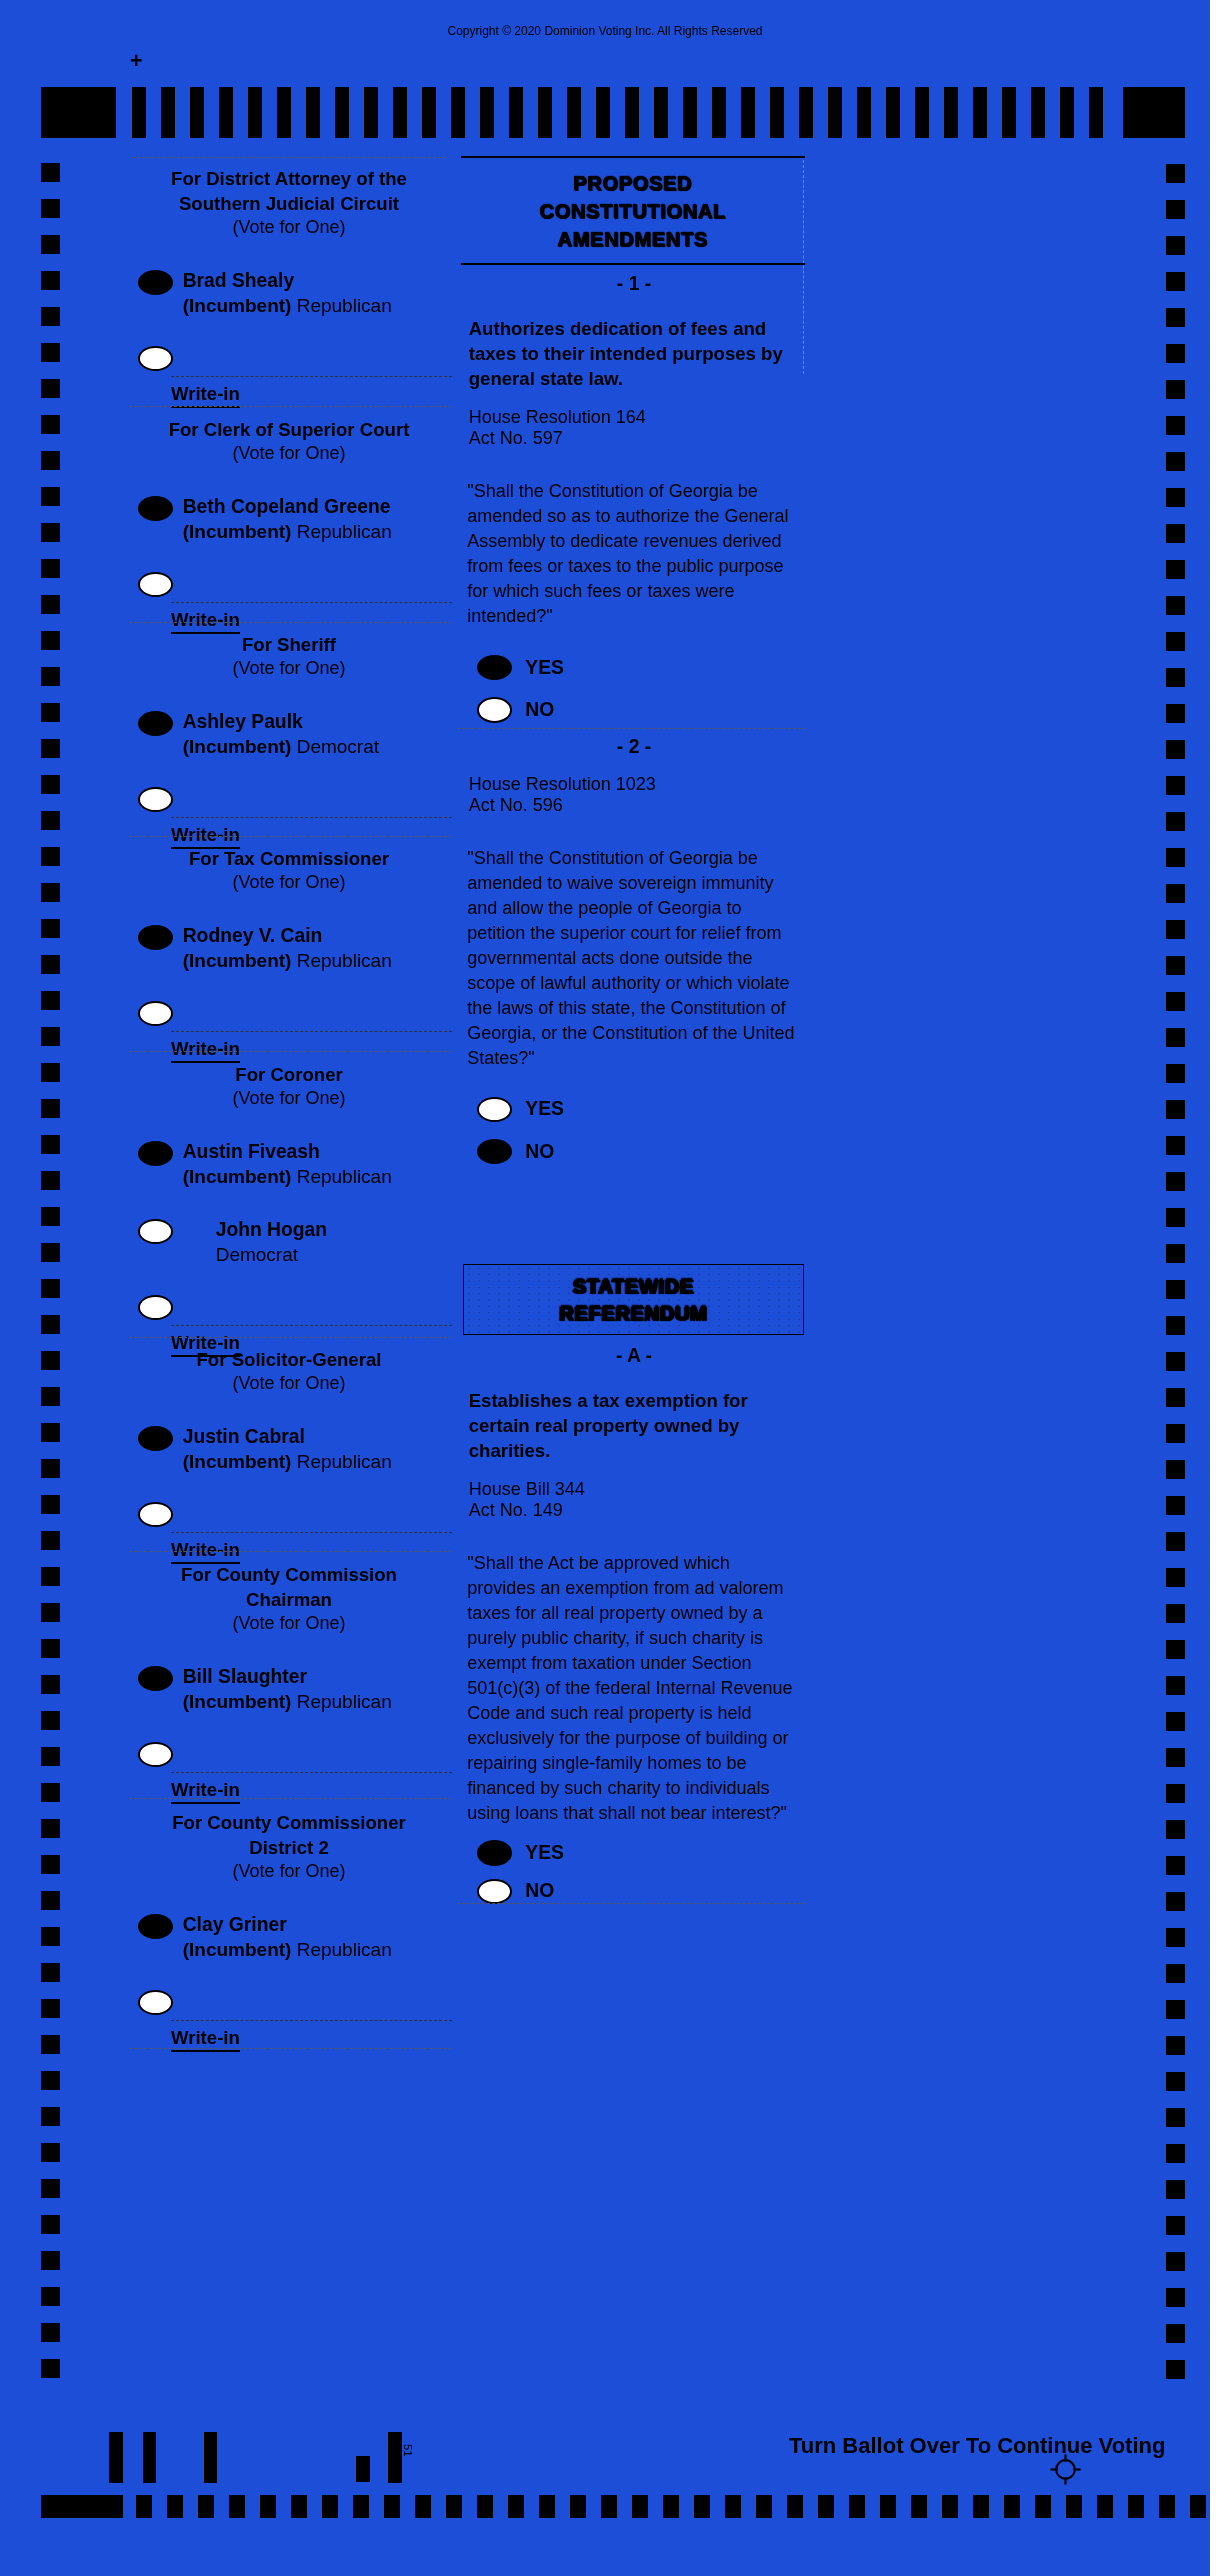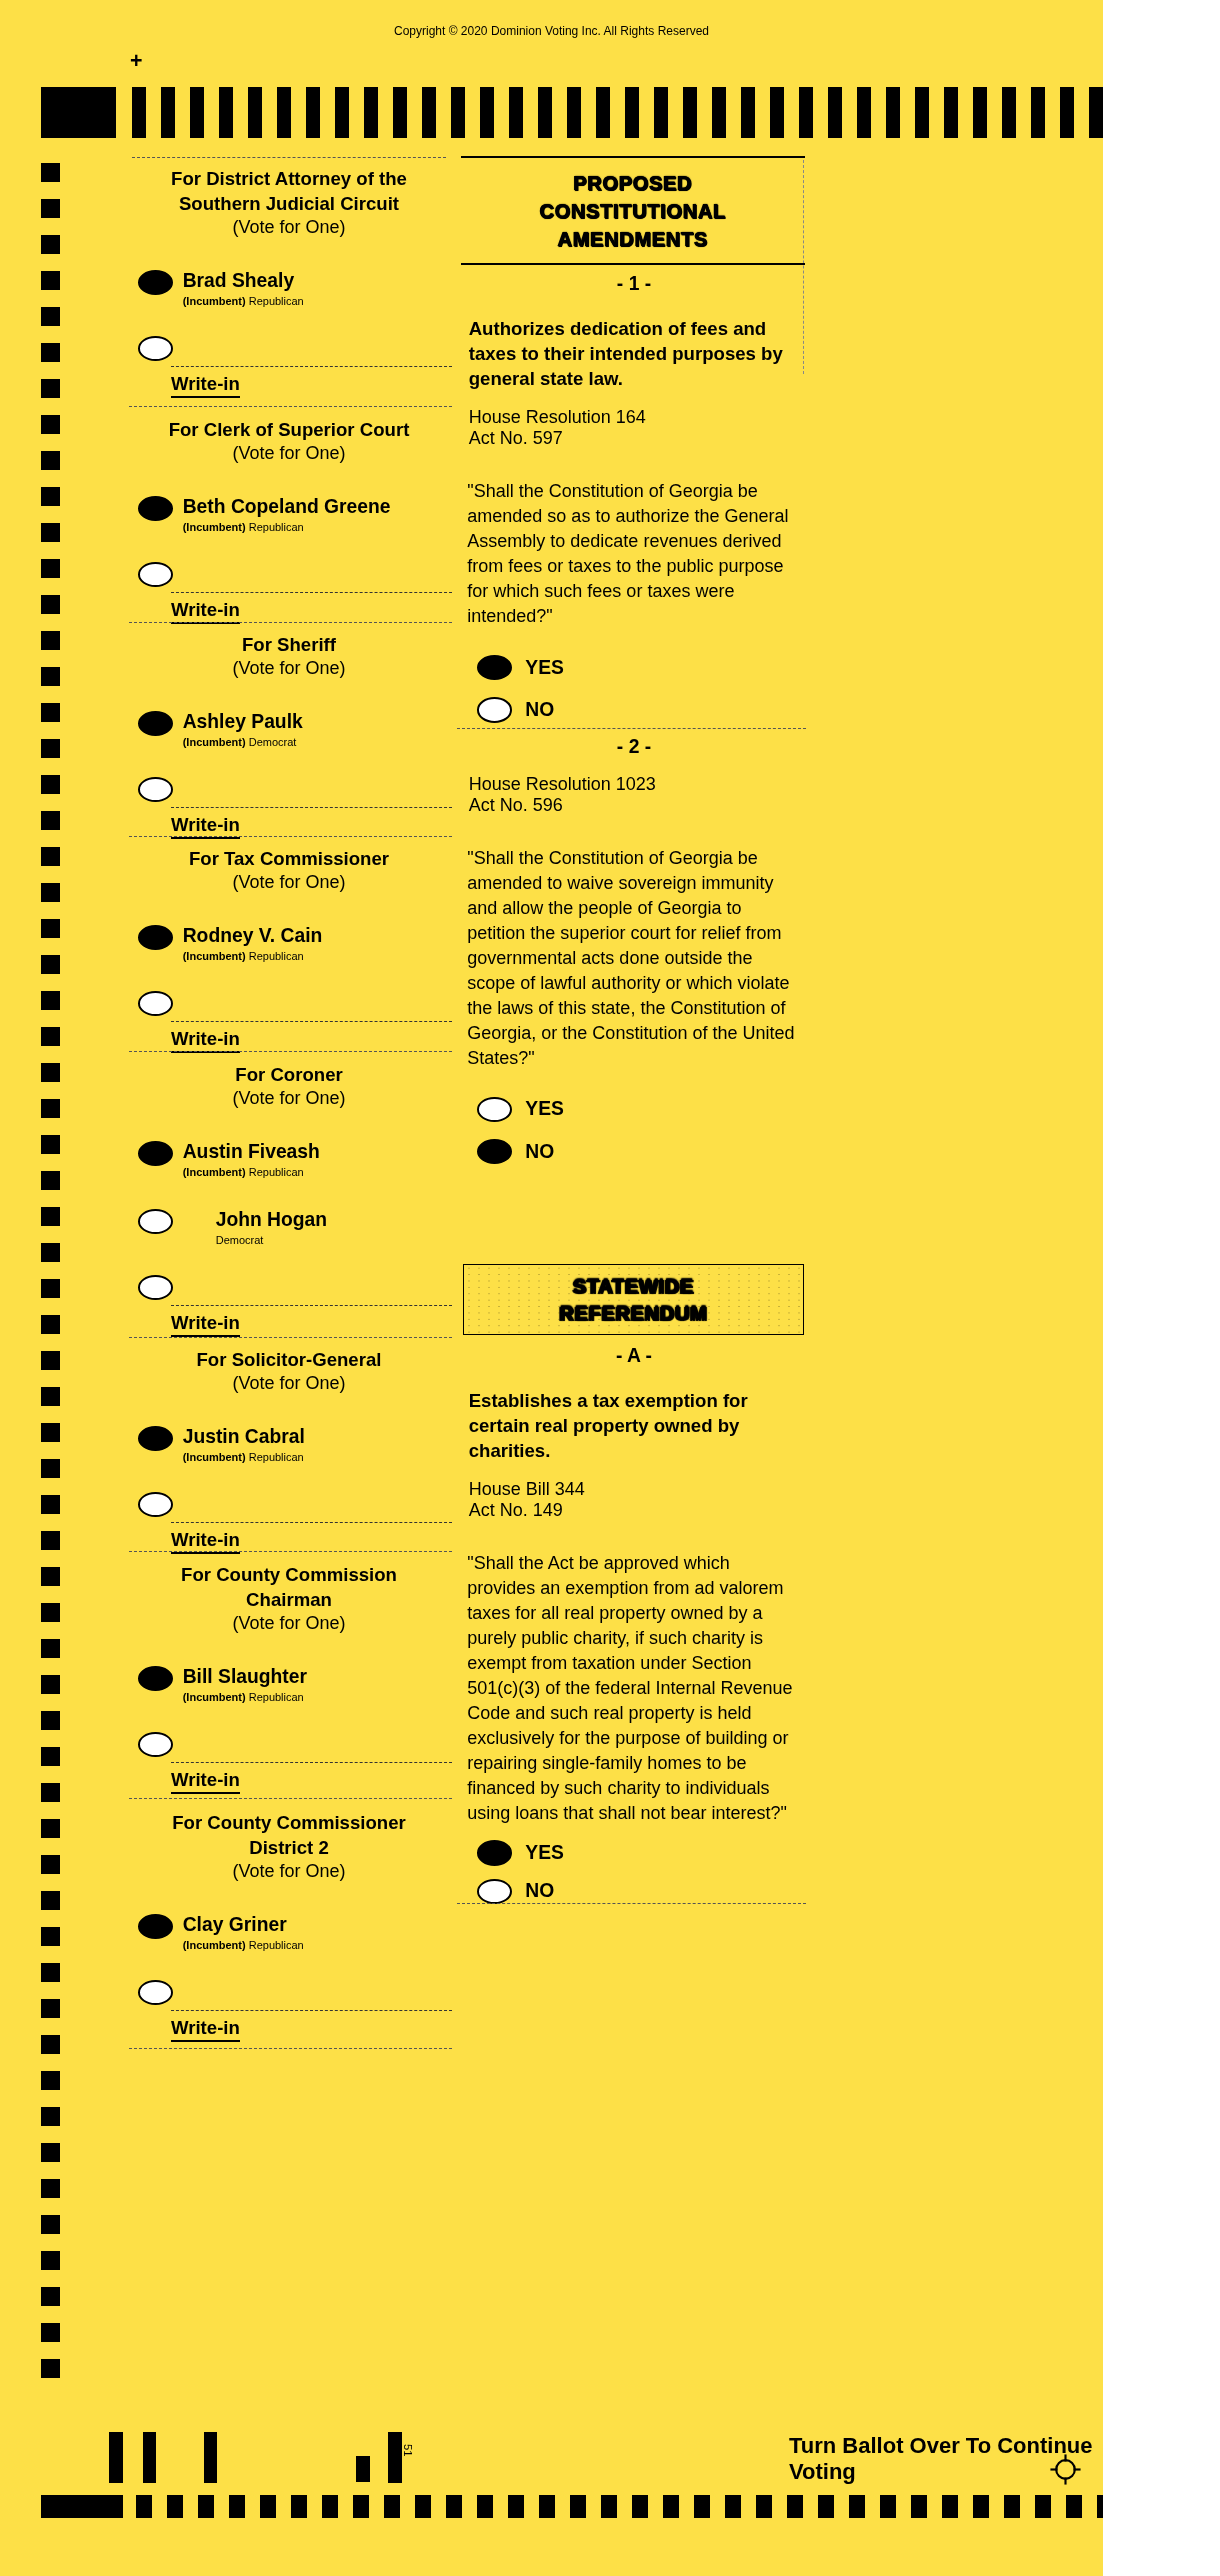--- a/index.html
+++ b/index.html
@@ -1,16 +1,16 @@
 <!DOCTYPE html>
 <html style="font-size:11.4px"><head>
 <meta charset="utf-8">
 <style>
   html,body { margin:0; padding:0; background:#fff; }
-  .page { position:relative; width:1103px; height:2576px; background:#fde047;
+  .page { position:relative; width:1210px; height:2576px; background:#1d4ed8;
           font-family:"Liberation Sans", sans-serif; color:#000; overflow:hidden; }
 
   
   .block { position:absolute; background:#000; }
   .strip-top { position:absolute; top:87px; left:132px; width:986px; height:51px;
                background:repeating-linear-gradient(90deg,#000 0 13.6px,transparent 13.6px 29px); }
   .strip-bottom { position:absolute; top:2495px; left:136px; width:1079px; height:23px;
                background:repeating-linear-gradient(90deg,#000 0 15.7px,transparent 15.7px 31px); }
   .col-marks { position:absolute; width:19.3px;
                background:repeating-linear-gradient(180deg,#000 0 18.6px,transparent 18.6px 36px); }
@@ -22,21 +22,21 @@
   .bb { position:absolute; background:#000; }
 
   
   .race { position:absolute; left:132px; width:314px; }
   .race-title { margin:0; font-size:18.6px; line-height:25px; font-weight:bold;
                 text-align:center; white-space:pre-line; }
   .vote-for { font-size:18px; line-height:23.6px; text-align:center; }
   .cand { display:flex; align-items:flex-start; gap:10px; margin-top:30px; padding-left:5.7px; }
   .cand + .cand { margin-top:31px;gap:43px; }
   .cand-name { font-size:19.3px; font-weight:bold; line-height:21.4px; }
-  .cand-party { font-size:11px; margin-top:3.6px; }
+  .cand-party { font-size:19px; margin-top:3.6px; }
   .oval { flex:0 0 auto; display:inline-block; width:31px; height:21.4px; border:2.1px solid #000;
           border-radius:50%; background:#fff; box-sizing:content-box; }
   .oval[data-selected="true"] { background:#000; }
   .oval-solo { margin-top:29px; }
   .writein { position:relative; margin-top:3px; padding-top:7.1px;text-decoration:underline; }
   .writein-line { position:absolute; top:0; left:39px; right:-5.7px; border-top:1.4px dashed #333; }
   .writein-label { display:inline-block; margin-left:39px; font-size:18.6px; font-weight:bold;
                    border-bottom:2.1px solid #000; padding-bottom:1.4px; }
   .race-sep { position:absolute; left:129px; width:323px; border-top:1.4px dashed #555; }
   .dash-h { position:absolute; border-top:1.4px dashed #555; }

